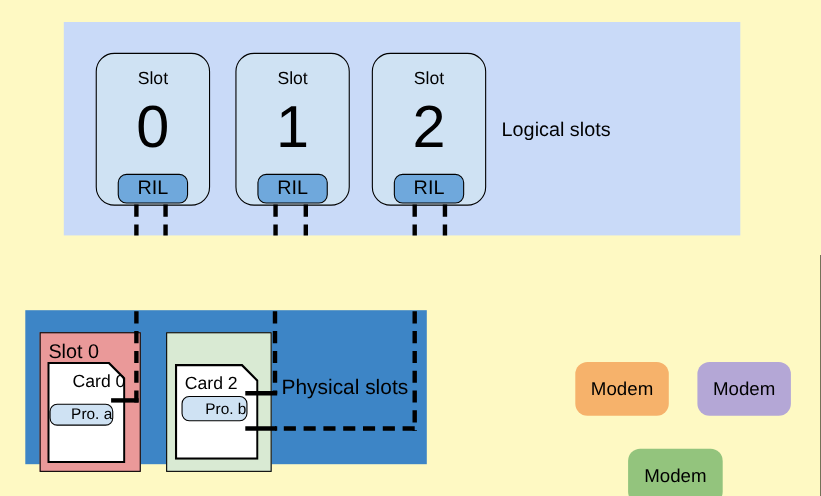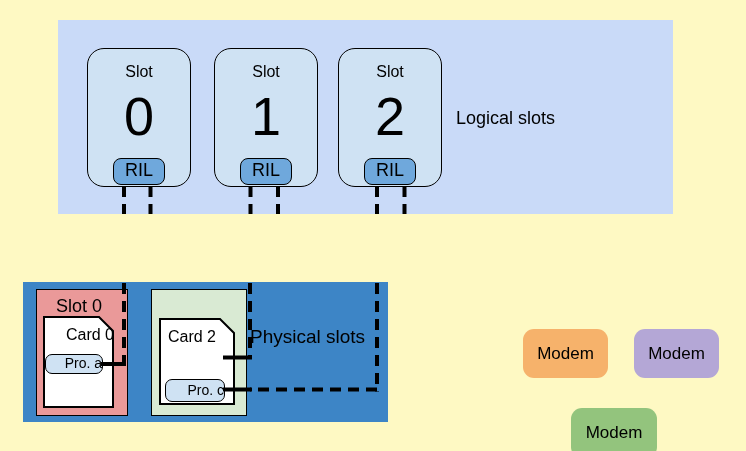--- a/index.html
+++ b/index.html
@@ -14,44 +14,44 @@
   .lslot{
     position:absolute;top:28px;width:104px;height:139px;
     background:#cfe2f3;border:1.5px solid #000;border-radius:17px;
     text-align:center;
   }
   .lslot.s0{left:29px}.lslot.s1{left:156px}.lslot.s2{left:280px}
   .lslot-title{margin-top:13px;font-size:16px;line-height:19px;}
   .lslot-num{margin-top:11px;font-size:54px;line-height:48px;}
   .ril{
     position:absolute;left:50%;transform:translateX(-50%);bottom:1px;
-    width:52px;height:27px;background:#6fa8dc;border:1.5px solid #000;
+    width:64px;height:27px;background:#6fa8dc;border:1.5px solid #000;
     border-radius:8px;font-size:18px;line-height:23px;text-align:center;
   }
   .logical-label{position:absolute;left:398px;top:88px;font-size:18px;white-space:nowrap;}
 
   
   .physical-box{position:absolute;left:23px;top:282px;width:365px;height:140px;background:#3d85c6;}
-  .pslot{position:absolute;top:7px;height:127px;border:1.5px solid #000;padding-left:12px;}
+  .pslot{position:absolute;top:20px;height:127px;border:1.5px solid #000;}
   .pslot.pink{left:13px;width:92px;background:#ea9999;}
   .pslot.green{left:128px;width:96px;background:#d9ead3;}
   .pslot-label{margin:6px 0 0 7px;font-size:18px;line-height:20px;white-space:nowrap;}
   .card{position:absolute;}
   .card.c0{left:6px;top:26px;width:71px;height:92px;}
   .card.c2{left:7px;top:28px;width:57px;height:87px;}
   .card svg{position:absolute;left:0;top:0;}
   .card-label{position:absolute;left:0;right:0;top:10px;text-align:right;font-size:16px;line-height:18px;}
   .pro{
     position:absolute;background:#cfe2f3;border:1.5px solid #000;border-radius:7px;
     text-align:right;font-size:14px;
   }
   .pro.a{left:2px;top:38px;width:58px;height:20px;line-height:17px;}
   .pro.b{left:6px;top:29px;width:60px;height:23px;line-height:20px;}
   .pro.c{left:6px;top:61px;width:60px;height:23px;line-height:20px;}
-  .physical-label{position:absolute;left:227px;top:44px;width:127px;text-align:left;font-size:19px;white-space:nowrap;}
+  .physical-label{position:absolute;left:227px;top:60px;width:127px;text-align:center;font-size:19px;white-space:nowrap;}
 
   
   .modem{
     position:absolute;width:85px;height:49px;border-radius:11px;
     text-align:center;line-height:49px;font-size:17px;margin-top:20px;
   }
   .modem.m0{left:523px;top:309px;}
   .modem.m1{left:634px;top:309px;}
   .modem.m2{left:571px;top:388px;width:86px;height:50px;line-height:50px;}
 
@@ -98,21 +98,21 @@
         <div class="pro a">Pro. a</div>
       </div>
     </div>
 
     <div class="pslot green">
       <div class="card c2">
         <svg width="76" height="87">
           <polygon points="1,1 61,1 75,15 75,86 1,86" fill="#ffffff" stroke="#000000" stroke-width="2"></polygon>
         </svg>
         <div class="card-label">Card 2</div>
-        <div class="pro c">Pro. c</div>
+        <div class="pro b">Pro. b</div>
       </div>
     </div>
 
     <div class="physical-label">Physical slots</div>
   </div>
 
   <div class="modem m0" style="background: rgb(246, 178, 107);">Modem</div>
   <div class="modem m1" style="background: rgb(180, 167, 214);">Modem</div>
   <div class="modem m2" style="background: rgb(147, 196, 125);">Modem</div>
 

